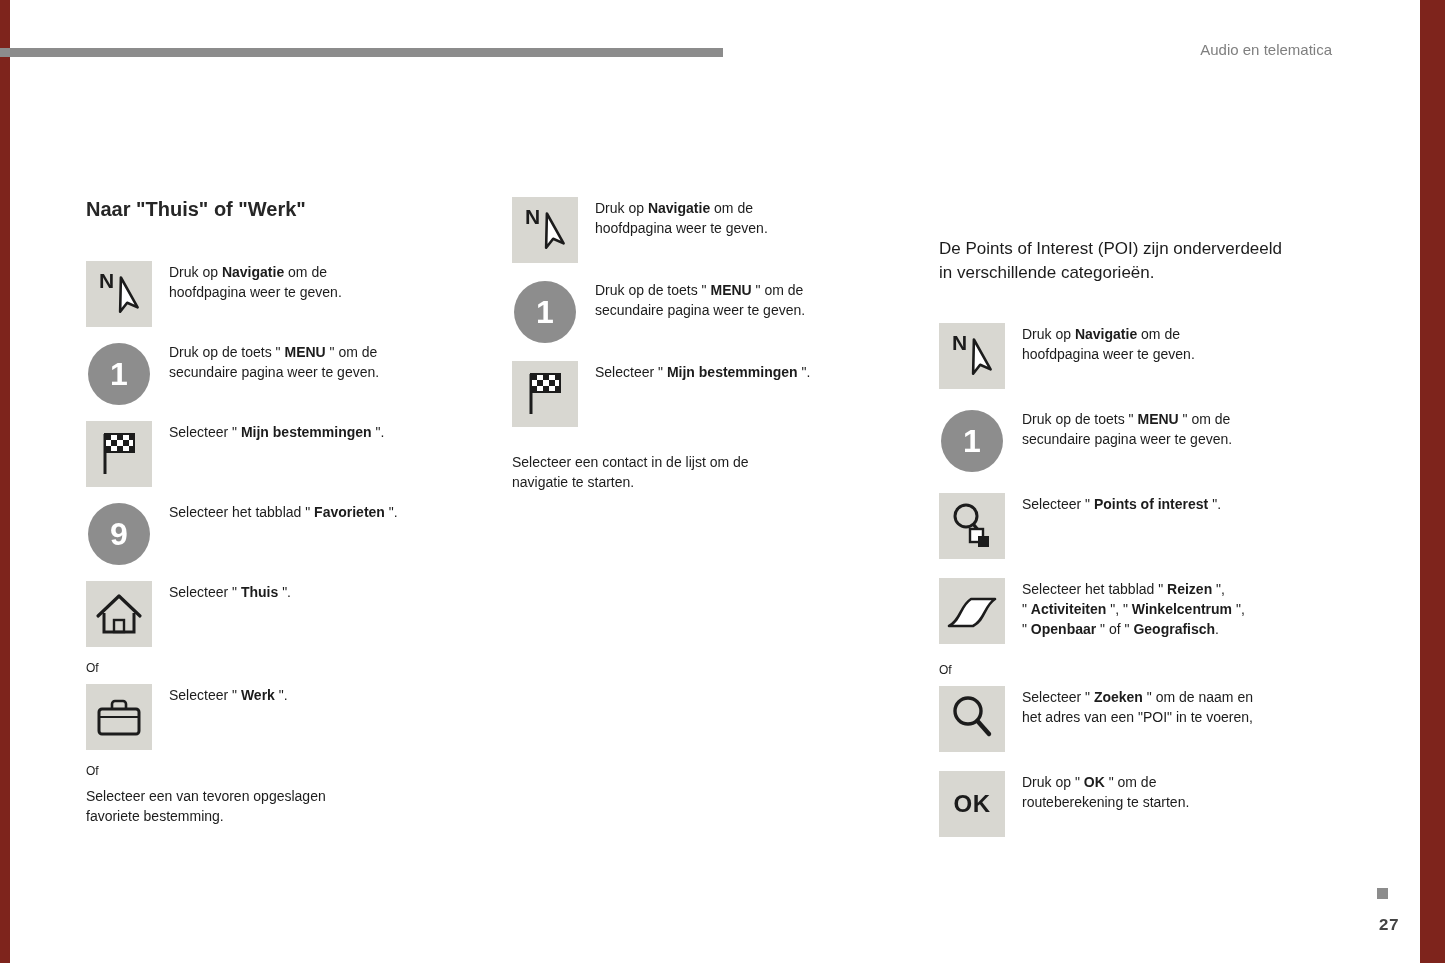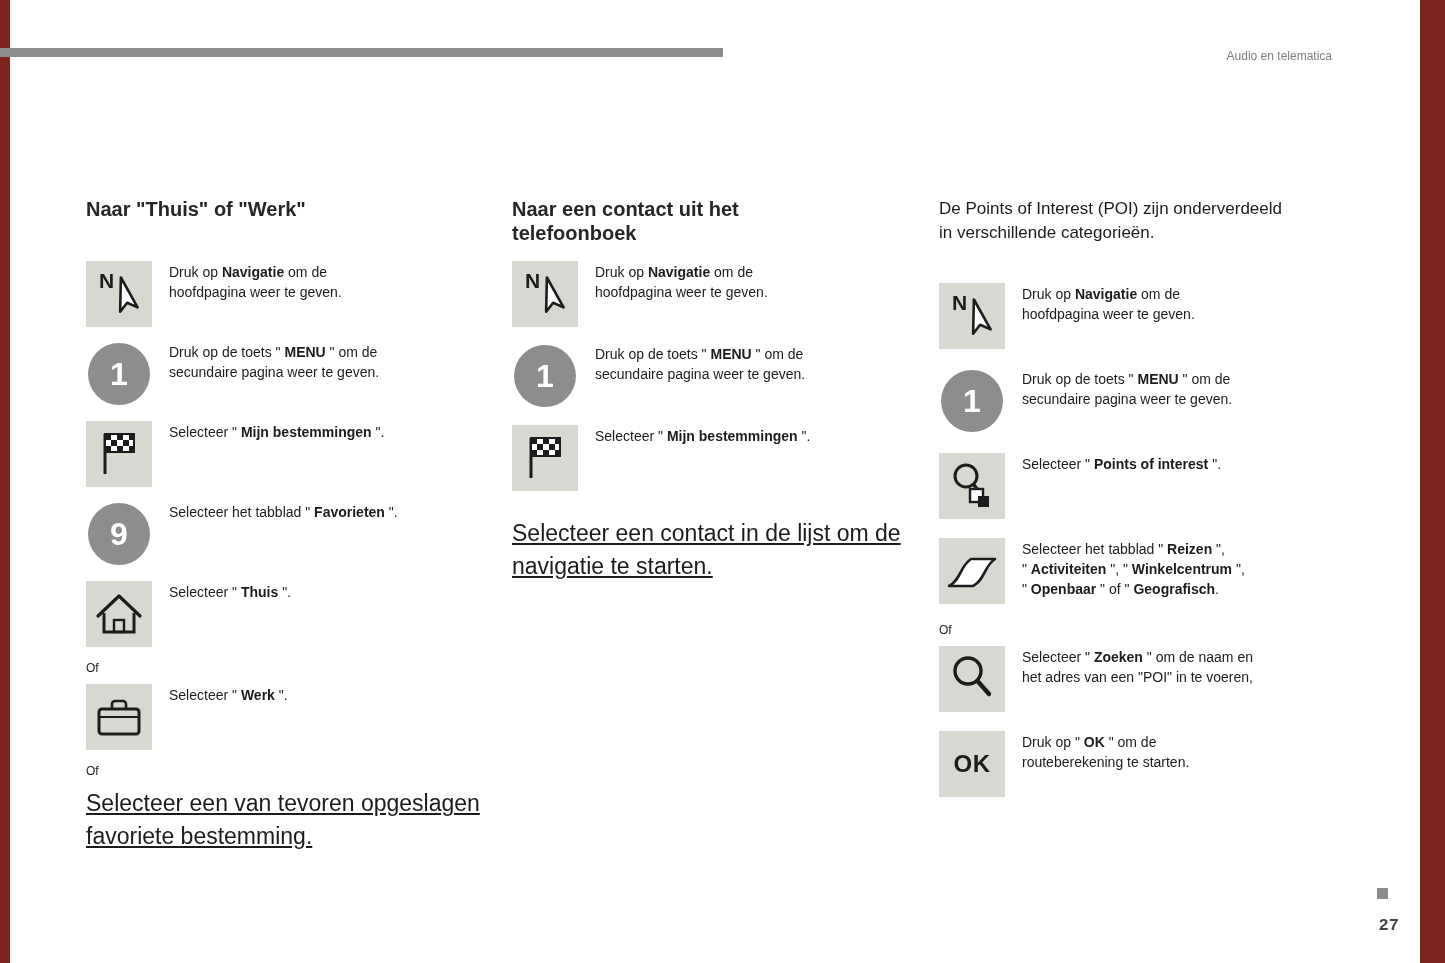--- a/index.html
+++ b/index.html
@@ -9,37 +9,37 @@
     background:#ffffff;
     font-family:"Liberation Sans", sans-serif;
     color:#1c1c1c;
     overflow:hidden;
   }
   .edge { position:absolute; top:0; height:963px; }
   .edge-left  { left:0;  width:10px; background:#7e241c; }
   .edge-right { right:0; width:25px; background:#7e241c; }
   .top-rule { position:absolute; left:0; top:48px; width:723px; height:9px; background:#8c8c8c; }
   .section-title {
-    position:absolute; top:49px; right:113px;
-    font-size:12px; color:#7f7f7f;
+    position:absolute; top:41px; right:113px;
+    font-size:15px; color:#7f7f7f;
   }
 
   .col { position:absolute; top:197px; }
   .col-1 { left:86px;  width:400px; }
   .col-2 { left:512px; width:400px; }
   .col-3 { left:939px; width:410px; }
 
   .col-title {
     font-size:20px; font-weight:bold; color:#262626;
     line-height:1.2; margin-bottom:40px;
   }
   .col-2 .col-title { width:330px; margin-bottom:16px; }
   .col-3 .col-title { margin-bottom:36px; }
 
-  .intro { font-size:17px; line-height:1.42; margin-bottom:38px; }
+  .intro { font-size:17px; line-height:1.42; margin-bottom:38px;margin-top:40px; }
 
   .step { display:flex; align-items:flex-start; margin-bottom:14px; }
   .col-2 .step { margin-bottom:16px; }
   .col-3 .step { margin-bottom:19px; }
 
   .icon-box {
     flex:0 0 66px; width:66px; height:66px;
     background:#d8d7d1;
     display:flex; align-items:center; justify-content:center;
   }
@@ -51,21 +51,21 @@
     width:62px; height:62px; border-radius:50%;
     background:#8d8d8d; color:#ffffff;
     font-weight:bold; font-size:32px;
     display:flex; align-items:center; justify-content:center;
   }
   .ok-label { font-size:24px; font-weight:bold; color:#1c1c1c; letter-spacing:0.5px; }
 
   .step-text { font-size:14px; line-height:1.42; margin-left:17px; padding-top:2px; }
   .of { font-size:12px; margin:5px 0 9px 0; }
   .of-2 { margin-top:12px; }
-  .footnote { font-size:23px; line-height:1.42; margin-top:7px;text-decoration:underline; }
+  .footnote { font-size:14px; line-height:1.42; margin-top:7px; }
   .col-2 .footnote { margin-top:26px; }
 
   .end-marker { position:absolute; right:57px; top:888px; width:11px; height:11px; background:#8c8c8c; }
   .page-number { position:absolute; right:46px; top:916px; font-size:17px; font-weight:bold; color:#444444;font-family:Liberation Mono, monospace; }
 
   svg text { font-family:"Liberation Sans", sans-serif; }
 </style>
 </head>
 <body>
 
@@ -142,21 +142,20 @@
     </div>
     <div class="step-text">Selecteer " <b>Werk</b> ".</div>
   </div>
 
   <div class="of of-2">Of</div>
 
   <p class="footnote">Selecteer een van tevoren opgeslagen<br>favoriete bestemming.</p>
 </section>
 
 <section class="col col-2">
-  <h2 class="col-title">Naar een contact uit het telefoonboek</h2>
 
   <div class="step">
     <div class="icon-box">
       <svg viewBox="0 0 66 66" width="66" height="66">
         <text x="13" y="27" font-size="21" font-weight="bold" fill="#1c1c1c">N</text>
         <path d="M39 16 L48 49 L39 42 L30 49 Z" fill="#ffffff" stroke="#1c1c1c" stroke-width="2.6" stroke-linejoin="round" transform="rotate(-14 39 33)"></path>
       </svg>
     </div>
     <div class="step-text">Druk op <b>Navigatie</b> om de<br>hoofdpagina weer te geven.</div>
   </div>

